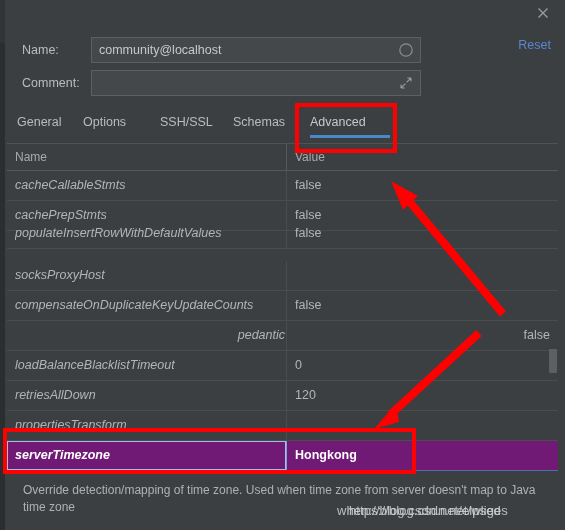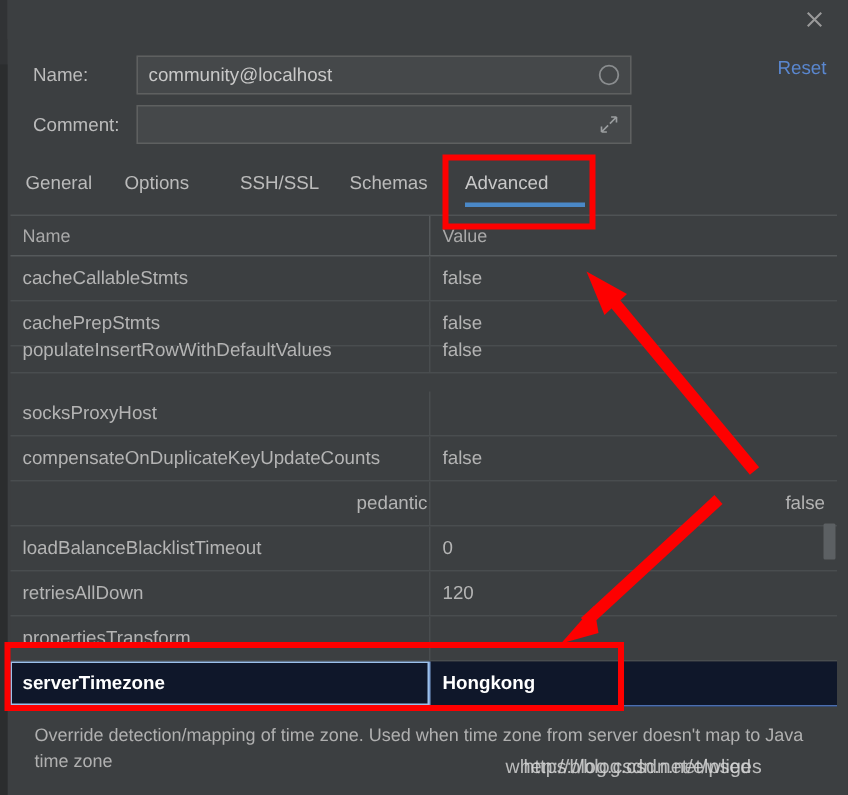--- a/index.html
+++ b/index.html
@@ -156,33 +156,33 @@
 
   .row {
     position: absolute;
     left: 0;
     width: 551px;
     height: 30px;
     border-bottom: 1px solid #494d4f;
     box-sizing: border-box;
   }
   .row.selected {
-    background: #0f172a;
+    background: #701a75;
     border-bottom-color: #4b6eaf;
   }
   .cell {
     position: absolute;
     top: 0;
     font-size: 12.5px;
     line-height: 29px;
     white-space: nowrap;
     overflow: hidden;
     color: #b4b4b4;
   }
-  .cell-name { left: 8px; width: 270px; }
+  .cell-name { left: 8px; width: 270px; font-style: italic; }
   .cell-value { left: 288px; width: 255px; }
   .row.selected .cell { color: #ffffff; font-weight: bold; }
   .col-sep {
     position: absolute;
     left: 279px; top: 0;
     width: 1px; height: 29px;
     background: #494d4f;
   }
   .row.selected .col-sep { background: #7fa3d8; }
 

